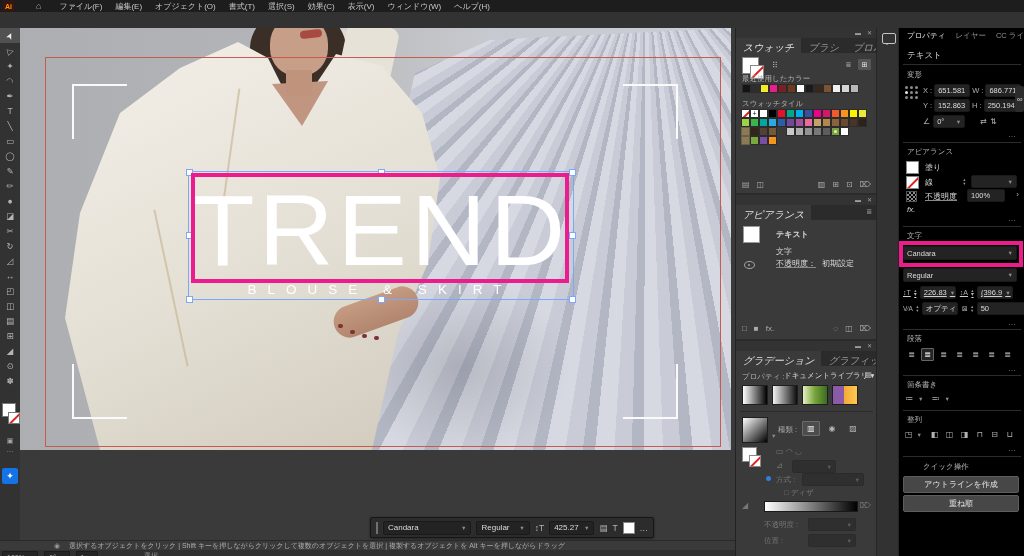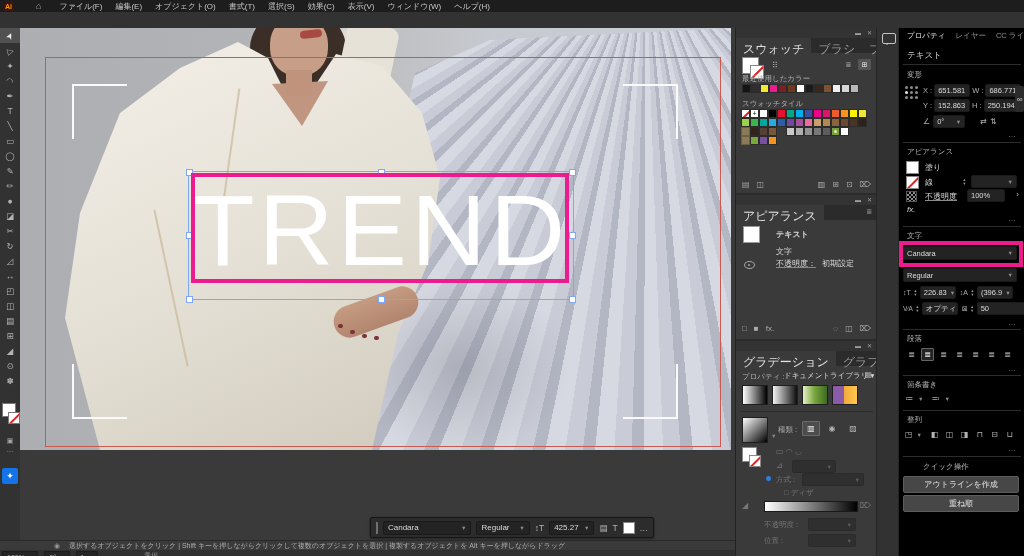--- a/index.html
+++ b/index.html
@@ -89,21 +89,21 @@
   #zoombar{left:0;top:550px;width:735px;height:6px;background:#303030;overflow:hidden;display:flex;gap:6px;padding:1px 0 0 2px;}
   .zfield{background:#242424;border:1px solid #1b1b1b;height:11px;font-size:7px;color:#b5b5b5;display:flex;
           align-items:center;padding:0 4px;border-radius:1px;}
   .ztool{font-size:7px;color:#9a9a9a;margin-left:40px;}
   
   #dockpanels{left:735px;top:28px;width:141px;height:528px;background:#2b2b2b;border-left:1px solid #222;}
   .pgroup{position:absolute;left:0;width:141px;background:#3a3a3a;}
   .pg-head{height:10px;background:#333;display:flex;justify-content:flex-end;align-items:center;gap:6px;padding:0 5px;}
   .pg-head span{color:#9f9f9f;font-size:6px;line-height:6px;}
   .pg-tabs{height:15px;background:#2b2b2b;display:flex;align-items:stretch;}
-  .ptab{font-size:12px;color:#999;padding:3px 7px 0;white-space:nowrap;}
+  .ptab{font-size:10px;color:#999;padding:3px 7px 0;white-space:nowrap;font-style:italic;}
   .ptab.on{background:#3a3a3a;color:#e2e2e2;}
   .pg-menu{margin-left:auto;color:#9f9f9f;font-size:7px;padding:3px 5px 0;}
   .lbl{color:#b2b2b2;font-size:7.5px;white-space:nowrap;}
   .val{color:#dadada;font-size:8px;white-space:nowrap;}
   .dim{color:#767676;}
   .sw{width:9px;height:9px;border:1px solid #2c2c2c;box-sizing:border-box;display:inline-block;position:relative;overflow:hidden;}
   .swrow{display:flex;}
   .sw.none{background:#fff;} .sw.none i{position:absolute;left:-2px;top:3px;width:14px;height:1.5px;background:#d22;transform:rotate(-45deg);}
   .sw.reg{background:#fff;color:#111;font-size:7px;line-height:7px;text-align:center;font-style:normal;}
   .sw.folder{background:#8a7a58;border-color:#6c5f44;}
@@ -289,20 +289,21 @@
     <div class="bracket" style="left:52px;top:336px;">
         <b style="left:0;bottom:0;width:55px;height:2px;"></b>
         <b style="left:0;top:0;width:2px;height:55px;"></b>
       </div>
     <div class="bracket" style="left:603px;top:336px;">
         <b style="left:0;bottom:0;width:55px;height:2px;"></b>
         <b style="right:0;top:0;width:2px;height:55px;"></b>
       </div>
 
     <div class="art-title">TREND</div>
+    <div class="art-sub">BLOUSE &amp; SKIRT</div>
     <div class="selrect" id="sel-rect" style="border-color: rgb(125, 167, 248);"></div>
     <div class="handle" style="left: 166px; top: 141px; border-color: rgb(125, 167, 248);"></div>
     <div class="handle" style="left: 358px; top: 141px; border-color: rgb(125, 167, 248);"></div>
     <div class="handle" style="left: 549px; top: 141px; border-color: rgb(125, 167, 248);"></div>
     <div class="handle" style="left: 166px; top: 204px; border-color: rgb(125, 167, 248);"></div>
     <div class="handle" style="left: 549px; top: 204px; border-color: rgb(125, 167, 248);"></div>
     <div class="handle" style="left: 166px; top: 268px; border-color: rgb(125, 167, 248);"></div>
     <div class="handle" style="left: 358px; top: 268px; border-color: rgb(125, 167, 248);"></div>
     <div class="handle" style="left: 549px; top: 268px; border-color: rgb(125, 167, 248);"></div>
     <div class="annot" id="trend-box" style="border-color: rgb(236, 28, 142);"></div>
@@ -632,21 +633,21 @@
     <div class="lbl" style="position:absolute;left:8px;top:203px;">文字</div>
     <div class="field" style="position:absolute;left:4px;top:218px;width:114px;height:14px;">
       <span>Candara</span>
         <span class="caret">▼</span>
     </div>
     <div class="annot" id="candara-box" style="left: 0px; top: 213px; width: 116px; height: 18px; border-color: rgb(236, 28, 142);"></div>
     <div class="field" style="position:absolute;left:4px;top:240px;width:114px;height:14px;">
       <span>Regular</span>
         <span class="caret">▼</span>
     </div>
-    <div class="prow" style="left:4px;top:258px;gap:1px;">
+    <div class="prow" style="left:4px;top:258px;gap:1px;text-decoration:underline;">
       <span class="pico" style="font-size:7px;">↕T</span>
       <div class="stepper">
           <span>▴</span>
           <span>▾</span>
         </div>
       <div class="field" style="width:36px;">
           <span>226.83</span>
           <span class="caret">▼</span>
         </div>
       <span class="pico" style="font-size:7px;margin-left:3px;">↕A</span>

